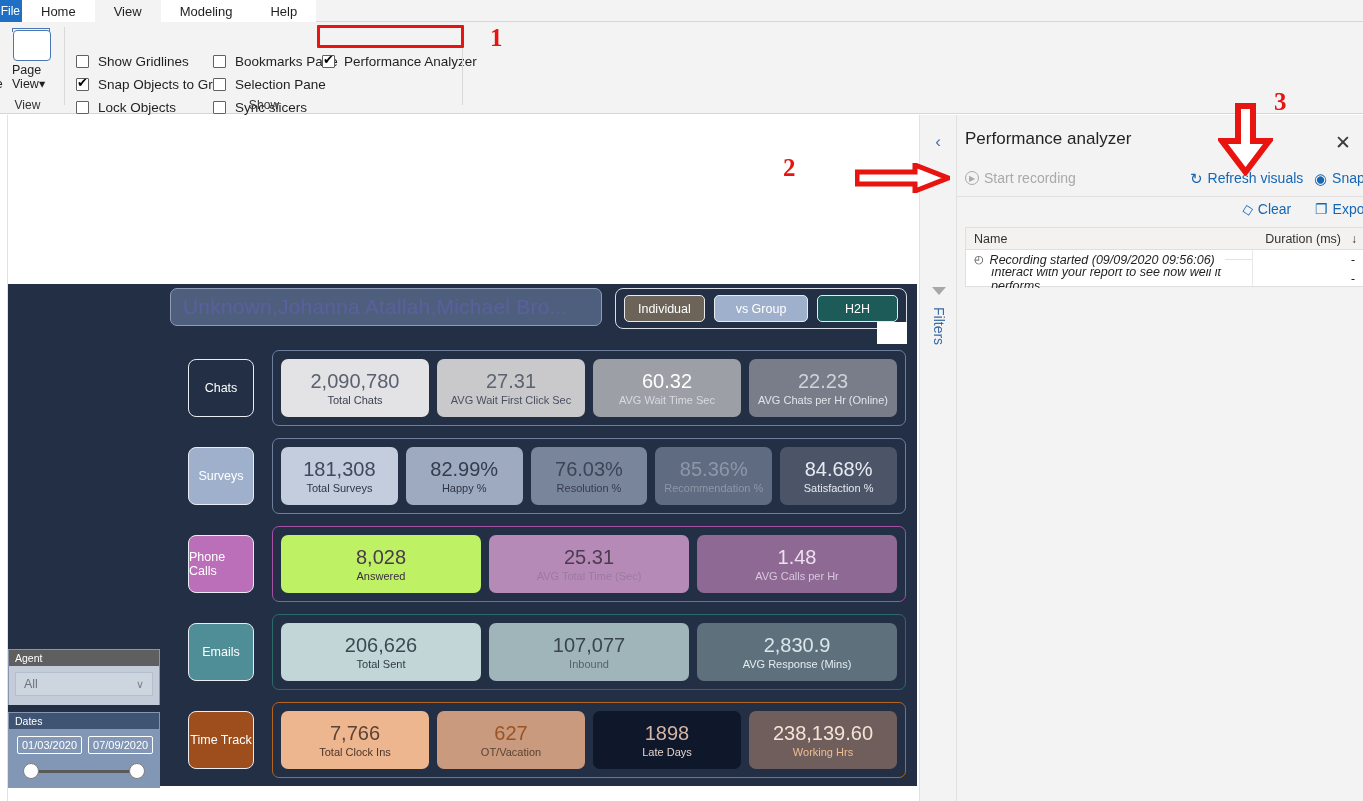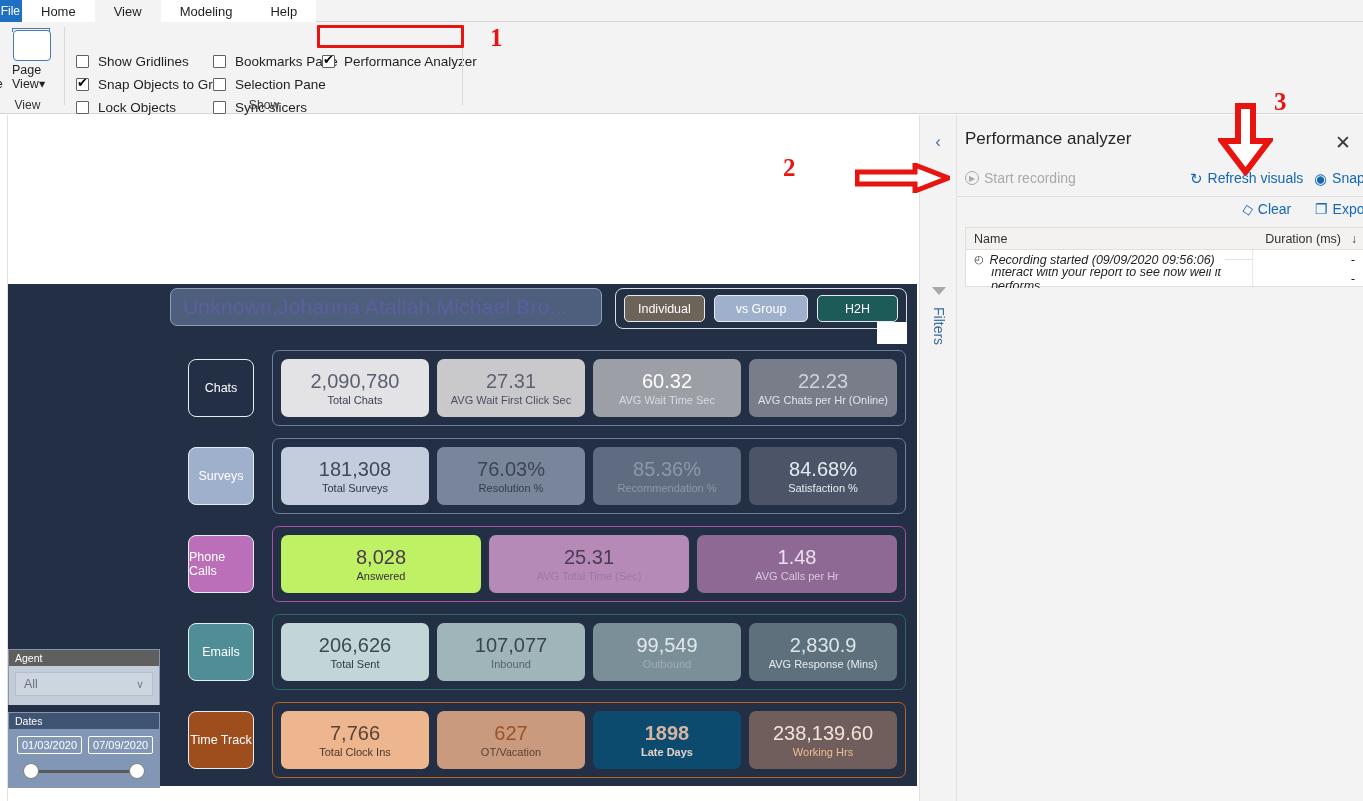--- a/index.html
+++ b/index.html
@@ -407,20 +407,24 @@
       </div>
     </div>
 
     <div class="kpi-row" style="top:154px;padding-left:25px;">
       <div class="row-label" style="background:#9fb0cd;">Surveys</div>
       <div class="card-strip" style="border-color:#6d7f9d;">
         <div class="kpi-card" style="background:#c3cddd;">
           <div class="kpi-val" style="color:#41485c;">181,308</div>
           <div class="kpi-lbl" style="color:#2f3547;">Total Surveys</div>
         </div>
+        <div class="kpi-card" style="background:#9daabf;">
+          <div class="kpi-val" style="color:#353c4e;">82.99%</div>
+          <div class="kpi-lbl" style="color:#2f3547;">Happy %</div>
+        </div>
         <div class="kpi-card" style="background:#79859b;">
           <div class="kpi-val" style="color:#3d4456;">76.03%</div>
           <div class="kpi-lbl" style="color:#353c4e;">Resolution %</div>
         </div>
         <div class="kpi-card" style="background:#5f6b80;">
           <div class="kpi-val" style="color:#8d97a8;">85.36%</div>
           <div class="kpi-lbl" style="color:#8d97a8;">Recommendation %</div>
         </div>
         <div class="kpi-card" style="background:#4c5568;">
           <div class="kpi-val" style="color:#e6eaf1;">84.68%</div>
@@ -451,43 +455,39 @@
       <div class="row-label" style="background:#4f8e96;">Emails</div>
       <div class="card-strip" style="border-color:#2d6b6a;">
         <div class="kpi-card" style="background:#c2d6d7;">
           <div class="kpi-val" style="color:#3c4a50;">206,626</div>
           <div class="kpi-lbl" style="color:#2f3b41;">Total Sent</div>
         </div>
         <div class="kpi-card" style="background:#9fb5b9;">
           <div class="kpi-val" style="color:#39464d;">107,077</div>
           <div class="kpi-lbl" style="color:#55646b;">Inbound</div>
         </div>
-        <div class="kpi-card" style="background:#7b8f98;">
-          <div class="kpi-val" style="color:#e1e9ec;">99,549</div>
-          <div class="kpi-lbl" style="color:#9daeb4;">Outbound</div>
-        </div>
         <div class="kpi-card" style="background:#5d707c;">
           <div class="kpi-val" style="color:#dce6ea;">2,830.9</div>
           <div class="kpi-lbl" style="color:#e4ecef;">AVG Response (Mins)</div>
         </div>
       </div>
     </div>
 
     <div class="kpi-row" style="top:418px;">
       <div class="row-label" style="background:#9e4e1c;">Time Track</div>
       <div class="card-strip" style="border-color:#b5641f;">
         <div class="kpi-card" style="background:#eeb68f;">
           <div class="kpi-val" style="color:#5a4336;">7,766</div>
           <div class="kpi-lbl" style="color:#4a362b;">Total Clock Ins</div>
         </div>
         <div class="kpi-card" style="background:#c99a7d;">
           <div class="kpi-val" style="color:#9b5326;">627</div>
           <div class="kpi-lbl" style="color:#5b4334;">OT/Vacation</div>
         </div>
-        <div class="kpi-card" style="background:#0c4a6e;font-weight:bold;">
+        <div class="kpi-card" style="background:#0f172a;">
           <div class="kpi-val" style="color:#d4b5a4;">1898</div>
           <div class="kpi-lbl" style="color:#e3d3ca;">Late Days</div>
         </div>
         <div class="kpi-card" style="background:#6f5e5b;">
           <div class="kpi-val" style="color:#f2e3d8;">238,139.60</div>
           <div class="kpi-lbl" style="color:#edbd93;">Working Hrs</div>
         </div>
       </div>
     </div>
   </div>

